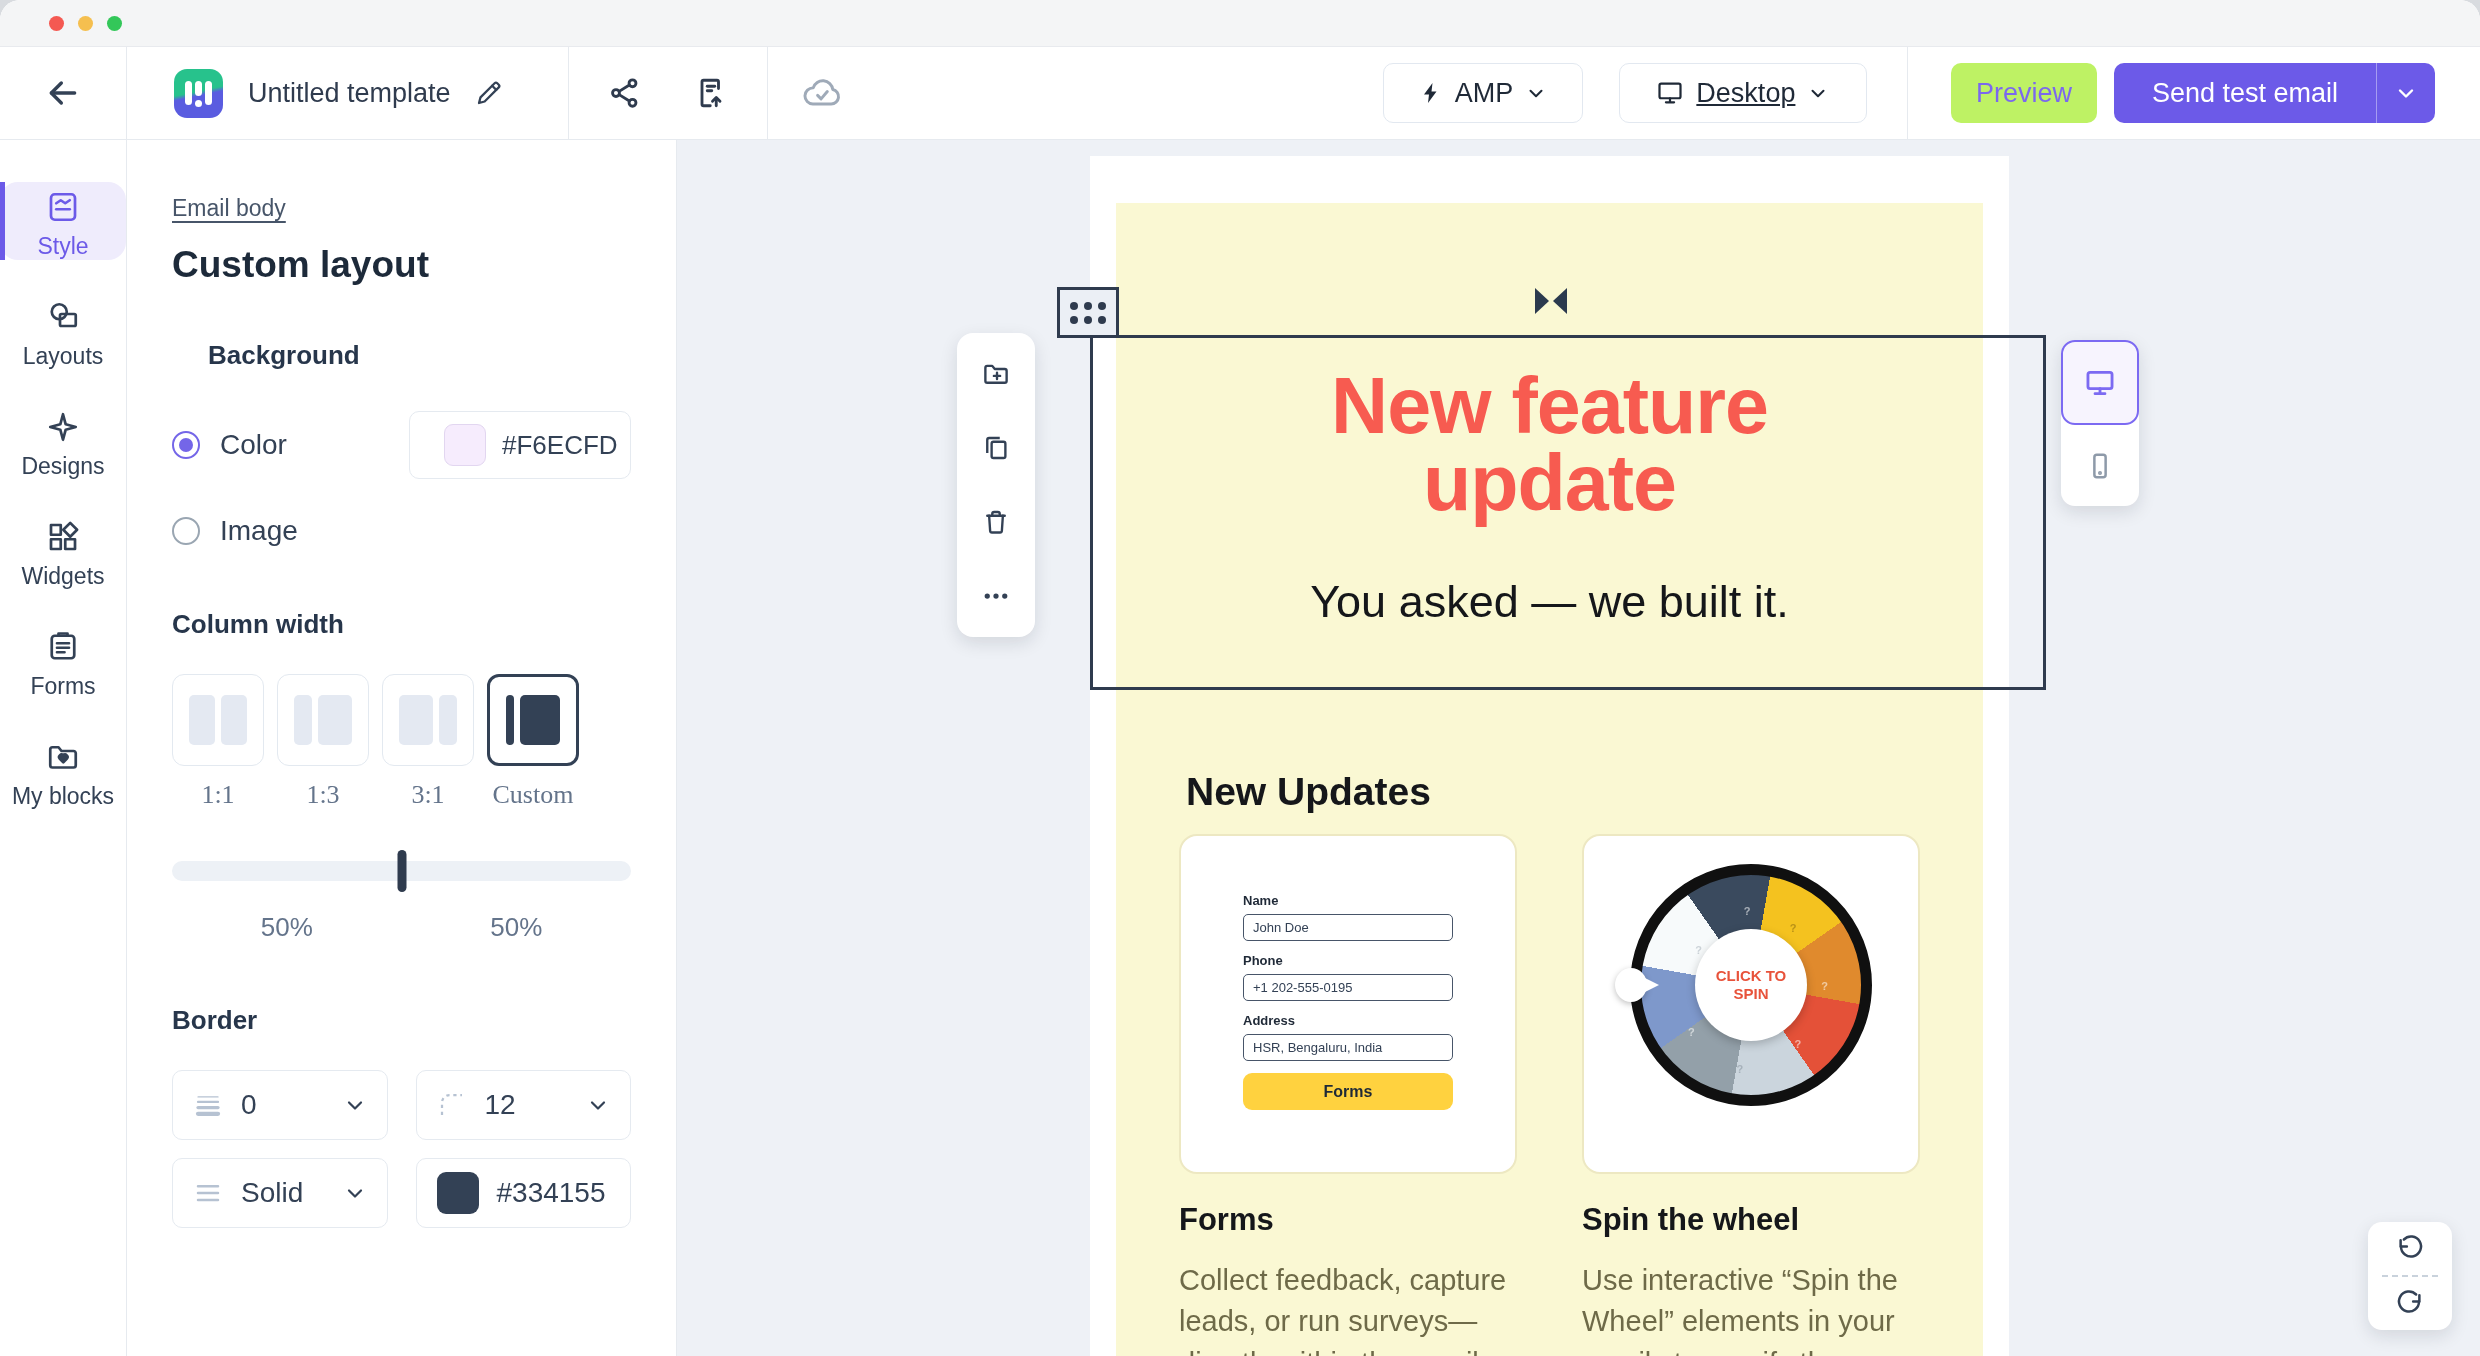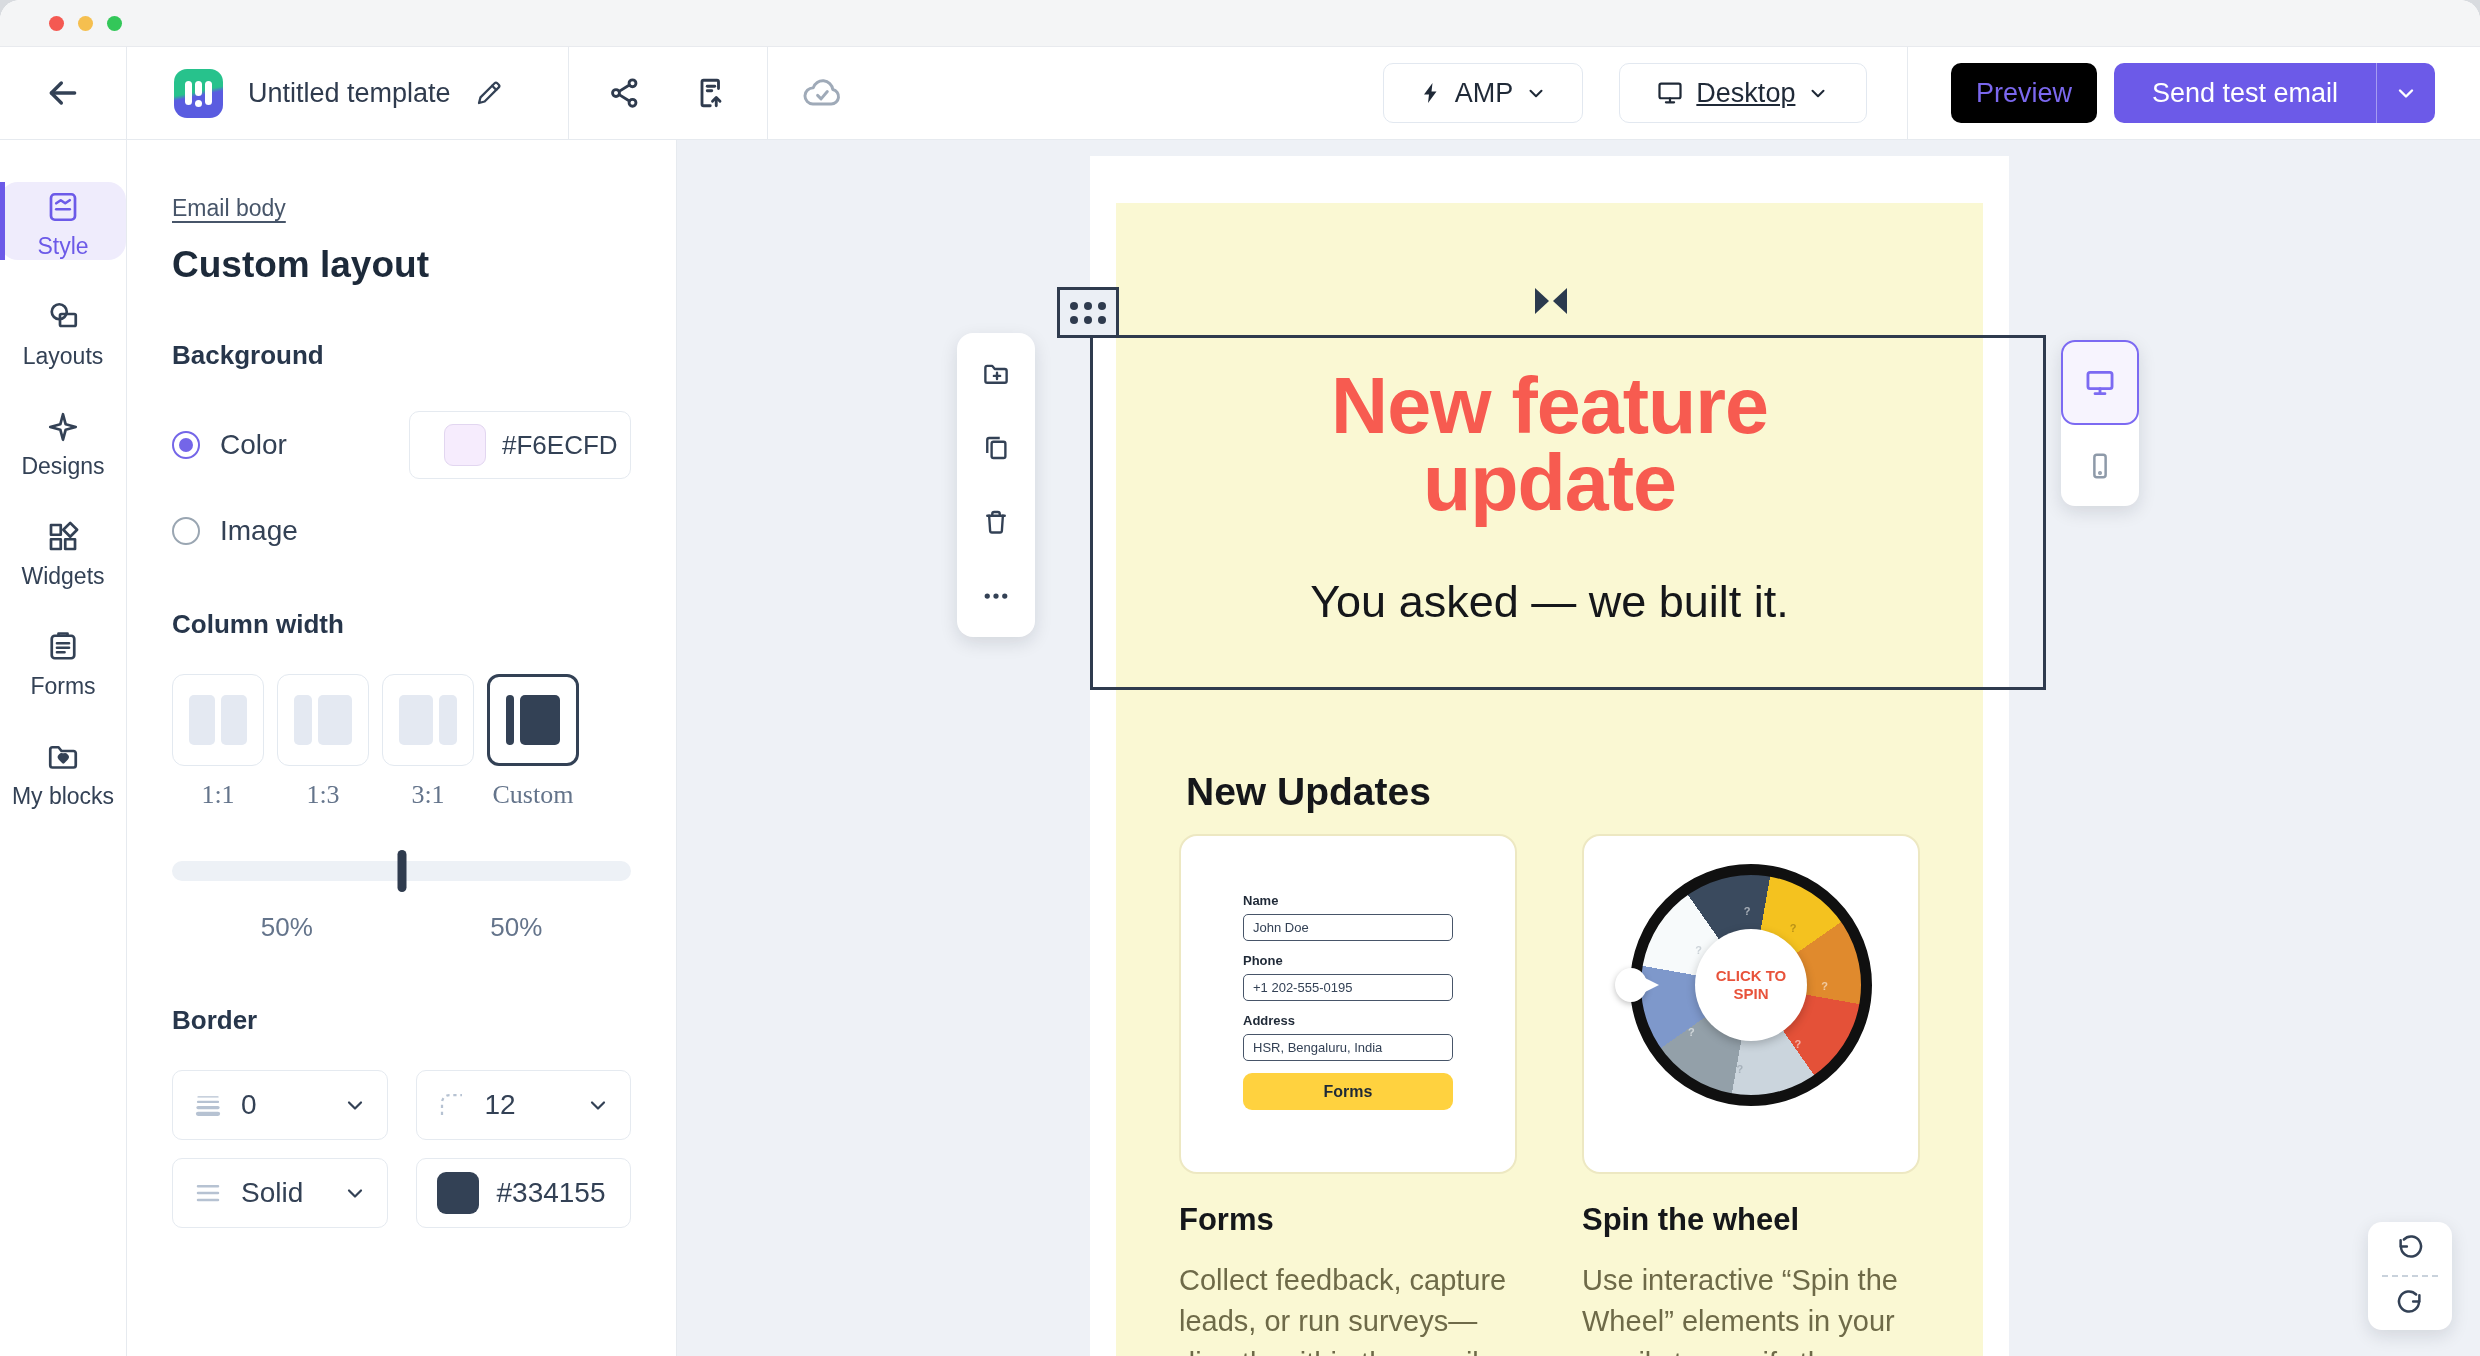--- a/index.html
+++ b/index.html
@@ -22,42 +22,42 @@
   .logo .b3 { left:31px; top:12px; height:24px; }
   .doc-title { margin-left:25px; font-size:27px; color:#2f3b4e; font-weight:500; }
   .pencil-btn { margin-left:23px; cursor:pointer; display:flex; }
   .hdivider { width:1px; height:93px; background:#e6eaef; }
   .icon-btn { display:flex; align-items:center; justify-content:center; cursor:pointer; }
   .header-right { margin-left:auto; display:flex; align-items:center; }
   .pill-btn { height:60px; border:1px solid #e2e8f0; border-radius:10px; background:#fff; display:flex; align-items:center; justify-content:center; gap:12px; font-size:27px; color:#1f2937; cursor:pointer; }
   .amp-btn { width:200px; }
   .device-btn { width:248px; margin-left:36px;text-decoration:underline; }
   .header .vsep { width:1px; height:93px; background:#e6eaef; margin-left:40px; margin-right:43px; }
-  .preview-btn { width:146px; height:60px; border-radius:10px; background:#000000; color:#7b68ee; font-size:27px; display:flex; align-items:center; justify-content:center; cursor:pointer; }
+  .preview-btn { width:146px; height:60px; border-radius:10px; background:#bef264; color:#7b68ee; font-size:27px; display:flex; align-items:center; justify-content:center; cursor:pointer; }
   .send-btn { margin-left:17px; margin-right:45px; height:60px; border-radius:10px; background:#6c5ae8; color:#fff; display:flex; align-items:stretch; overflow:hidden; cursor:pointer; }
   .send-main { padding:0 38px; display:flex; align-items:center; font-size:27px; }
   .send-sep { width:1px; background:rgba(255,255,255,.4); }
   .send-caret { width:58px; display:flex; align-items:center; justify-content:center; }
 
   
   .main { display:flex; height:1216px; }
 
   
   .rail { width:127px; background:#fff; border-right:1px solid #e6eaef; padding-top:42px; flex:none; }
   .rail-item { height:78px; margin-bottom:32px; display:flex; flex-direction:column; align-items:center; justify-content:flex-end; gap:8px; cursor:pointer; color:#334155; position:relative;border-radius:18px; }
   .rail-item .lbl { font-size:23px; }
   .rail-item.active { background:#efecfc; color:#6c5ae8; }
   .rail-item.active::before { content:""; position:absolute; left:0; top:0; bottom:0; width:5px; background:#6c5ae8; }
 
   
   .panel { width:550px; background:#fff; border-right:1px solid #e6eaef; padding:0 45px; overflow:hidden; flex:none; }
   .breadcrumb { margin-top:55px; font-size:23px; color:#475569; text-decoration:underline; text-underline-offset:5px; cursor:pointer; display:inline-block; }
   .panel-title { margin-top:22px; font-size:37px; font-weight:700; color:#1d2a3a; }
   .sec-heading { font-size:26px; font-weight:700; color:#27364b; }
-  .bg-heading { margin-top:54px; }
+  .bg-heading { margin-top:54px;margin-left:36px; }
   .bg-row { margin-top:40px; display:flex; align-items:center; }
   .radio-row { display:flex; align-items:center; gap:20px; cursor:pointer; }
   .radio { width:28px; height:28px; border-radius:50%; border:2px solid #9aa6b2; background:#fff; position:relative; flex:none; }
   .radio.on { border-color:#7466e8; }
   .radio.on::after { content:""; position:absolute; inset:5px; border-radius:50%; background:#7466e8; }
   .radio-lbl { font-size:28px; color:#334155; }
   .color-field { margin-left:auto; width:222px; height:68px; border:1px solid #e5eaf0; border-radius:10px; display:flex; align-items:center; padding:0 34px; gap:16px; cursor:pointer; }
   .swatch { width:42px; height:42px; border-radius:9px; flex:none; }
   .swatch.lav { background:#f6ecfd; border:1px solid #e2d6f0; }
   .swatch.dark { background:#334155; }

